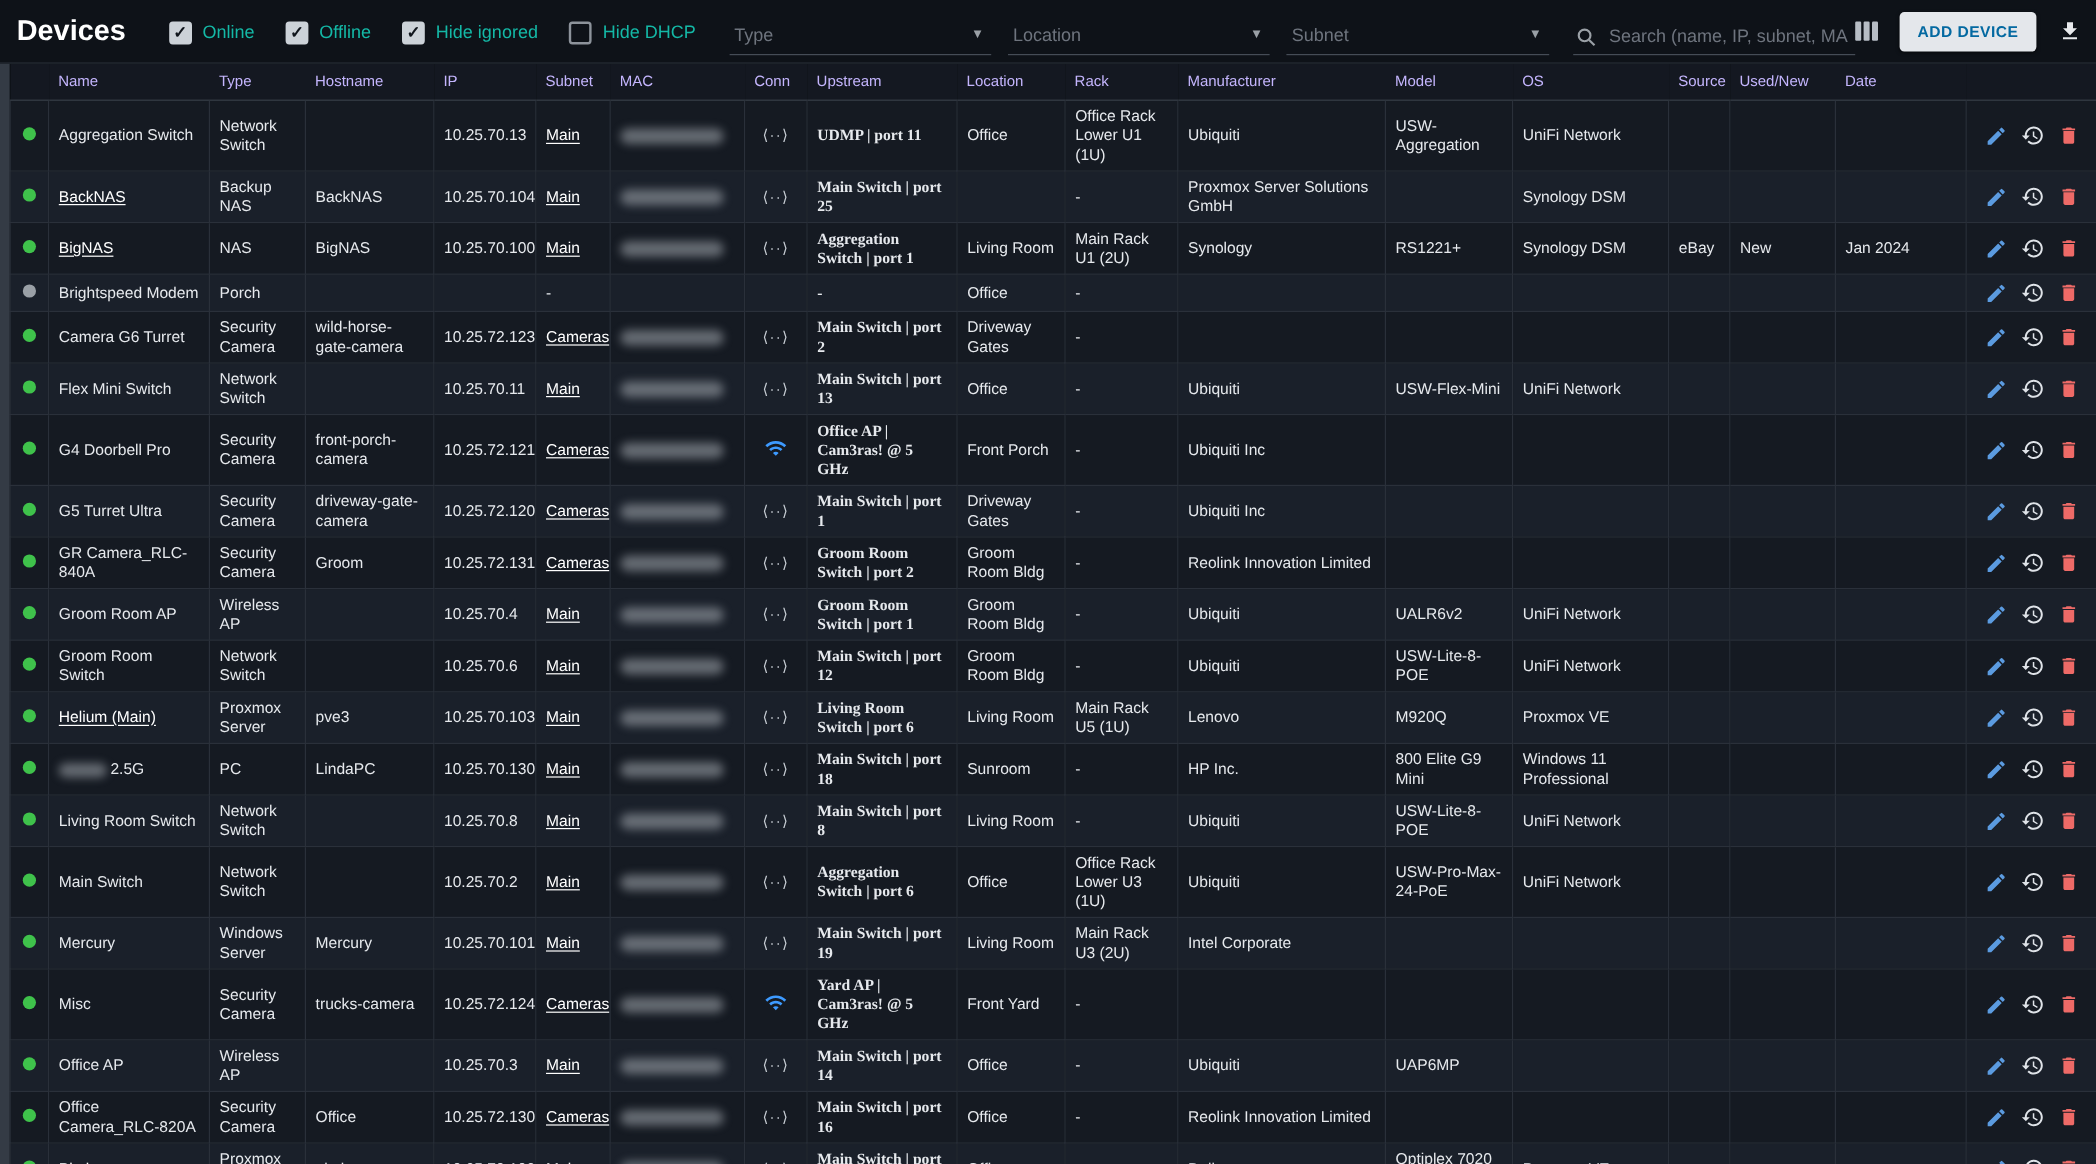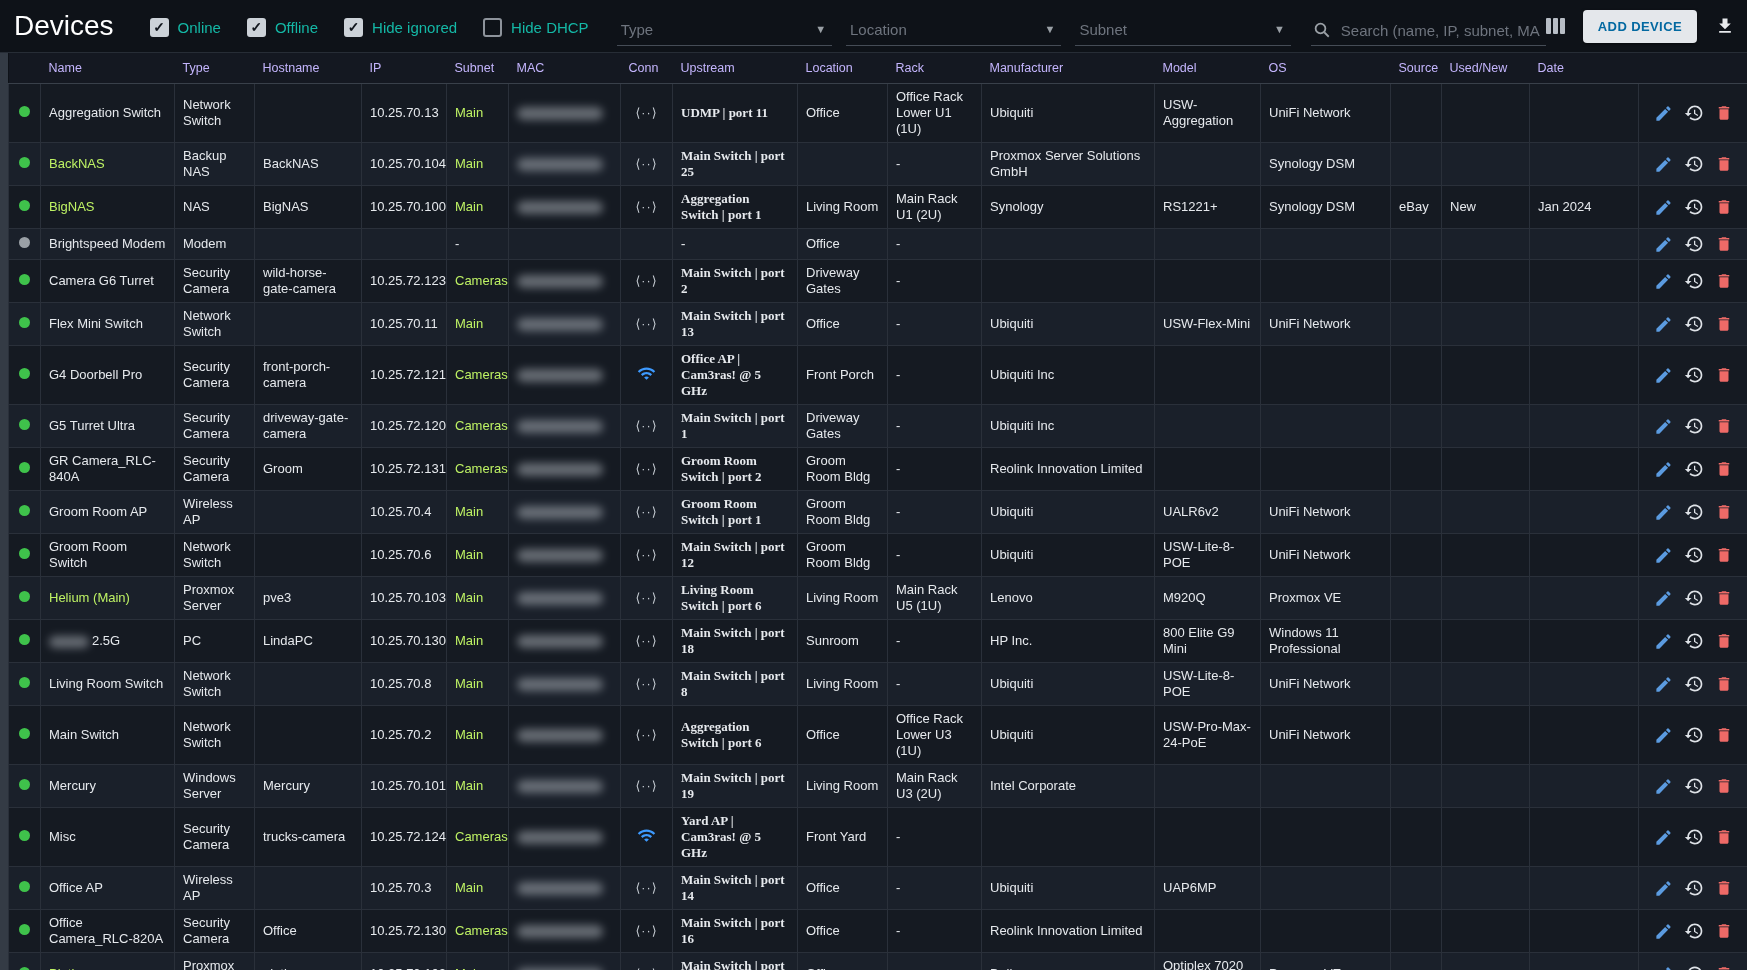--- a/index.html
+++ b/index.html
@@ -8,41 +8,41 @@
     width:1747px; height:970px; overflow:hidden;
     background:#0e1218; color:#e6e9ed;
     font-family:"Liberation Sans", sans-serif;
     position:relative;
   }
   
   .topbar {
     height:52px; display:flex; align-items:center;
     padding:0 12px 0 14px; background:#0e1218;
   }
-  .page-title { font-size:28px; font-weight:normal; color:#ffffff; margin-right:36px; white-space:nowrap; }
+  .page-title { font-size:24px; font-weight:bold; color:#ffffff; margin-right:36px; white-space:nowrap; }
   .cb-group { display:flex; align-items:center; gap:26px; margin-right:26px; margin-top:2px; }
   .cb-item { display:flex; align-items:center; gap:9px; cursor:pointer; }
   .cb {
     width:19px; height:19px; border-radius:3px; border:2px solid #8d939b;
     display:flex; align-items:center; justify-content:center; background:transparent;
   }
   .cb .tick { display:none; font-size:14px; font-weight:bold; color:#10151c; line-height:1; }
   .cb.checked { background:#ccd2d8; border-color:#ccd2d8; }
   .cb.checked .tick { display:block; }
   .cb-label { font-size:15px; color:#14b8a6; white-space:nowrap; }
   .select {
     width:228px; margin-left:14px; margin-top:14px;
     display:flex; align-items:center; justify-content:space-between;
     border-bottom:1px solid #454c56; padding:0 6px 7px 4px; cursor:pointer;
   }
   .select .sel-label { font-size:15px; color:#6e747e; }
   .select .arrow { font-size:11px; color:#9aa0a6; }
   .searchbox {
     width:238px; margin-left:20px; margin-top:14px;
-    display:flex; align-items:flex-start; gap:8px;
+    display:flex; align-items:flex-end; gap:8px;
     border-bottom:1px solid #454c56; padding:0 4px 5px 2px;
   }
   .searchbox input {
     flex:1; background:transparent; border:none; outline:none;
     font-family:inherit; font-size:15px; color:#e6e9ed; min-width:0;
   }
   .searchbox input::placeholder { color:#6e747e; }
   .right-cluster { margin-left:auto; display:flex; align-items:center; gap:18px; }
   .cols-icon { display:flex; gap:2px; cursor:pointer; }
   .cols-icon i { display:block; width:5px; height:16px; background:#b7bdc5; border-radius:1px; }
@@ -65,21 +65,21 @@
   tbody td {
     border:1px solid #2a303a; padding:5px 8px; font-size:13px;
     line-height:16px; vertical-align:middle; overflow:hidden;
   }
   tbody tr:nth-child(odd) { background:#151a22; }
   tbody tr:nth-child(even){ background:#1a202a; }
   .c-dot-cell { text-align:center; }
   .dot { display:inline-block; width:11px; height:11px; border-radius:50%; }
   .dot.online  { background:#3fc24b; }
   .dot.offline { background:#9aa0a6; }
-  .lnk { color:#bef264; text-underline-offset:2px; cursor:pointer; }
+  .lnk { color:#ffffff; text-decoration:underline; text-underline-offset:2px; cursor:pointer; }
   .upstream { font-weight:bold;font-family:Liberation Serif, serif; }
   .redact {
     display:inline-block; background:#a9afb6; border-radius:7px;
     filter:blur(4px); opacity:.55; vertical-align:middle;
   }
   .mac-redact  { width:86px; height:13px; }
   .name-redact { width:40px; height:12px; margin-right:3px; }
   .conn-glyph { color:#c7cdd4; font-size:12.5px; letter-spacing:1px; white-space:nowrap; }
   .actions { display:flex; align-items:center; justify-content:center; gap:11px; }
   .icon-btn { background:none; border:none; padding:0; cursor:pointer; display:flex; }
@@ -307,21 +307,21 @@
                 <svg width="18" height="18" viewBox="0 0 24 24" fill="#ee6a67">
                   <path d="M6 19c0 1.1.9 2 2 2h8c1.1 0 2-.9 2-2V7H6v12zM19 4h-3.5l-1-1h-5l-1 1H5v2h14V4z"></path>
                 </svg>
               </button>
             </span>
           </td>
         </tr>
         <tr>
           <td class="c-dot-cell"><span class="dot offline"></span></td>
           <td class=""><span>Brightspeed Modem</span></td>
-          <td class="">Modem</td>
+          <td class="">Porch</td>
           <td class=""></td>
           <td class=""></td>
           <td class=""><span>-</span></td>
           <td class=""></td>
           <td class="c-dot-cell"></td>
           <td class=""><span class="upstream">-</span></td>
           <td class="">Office</td>
           <td class="">-</td>
           <td class=""></td>
           <td class=""></td>

